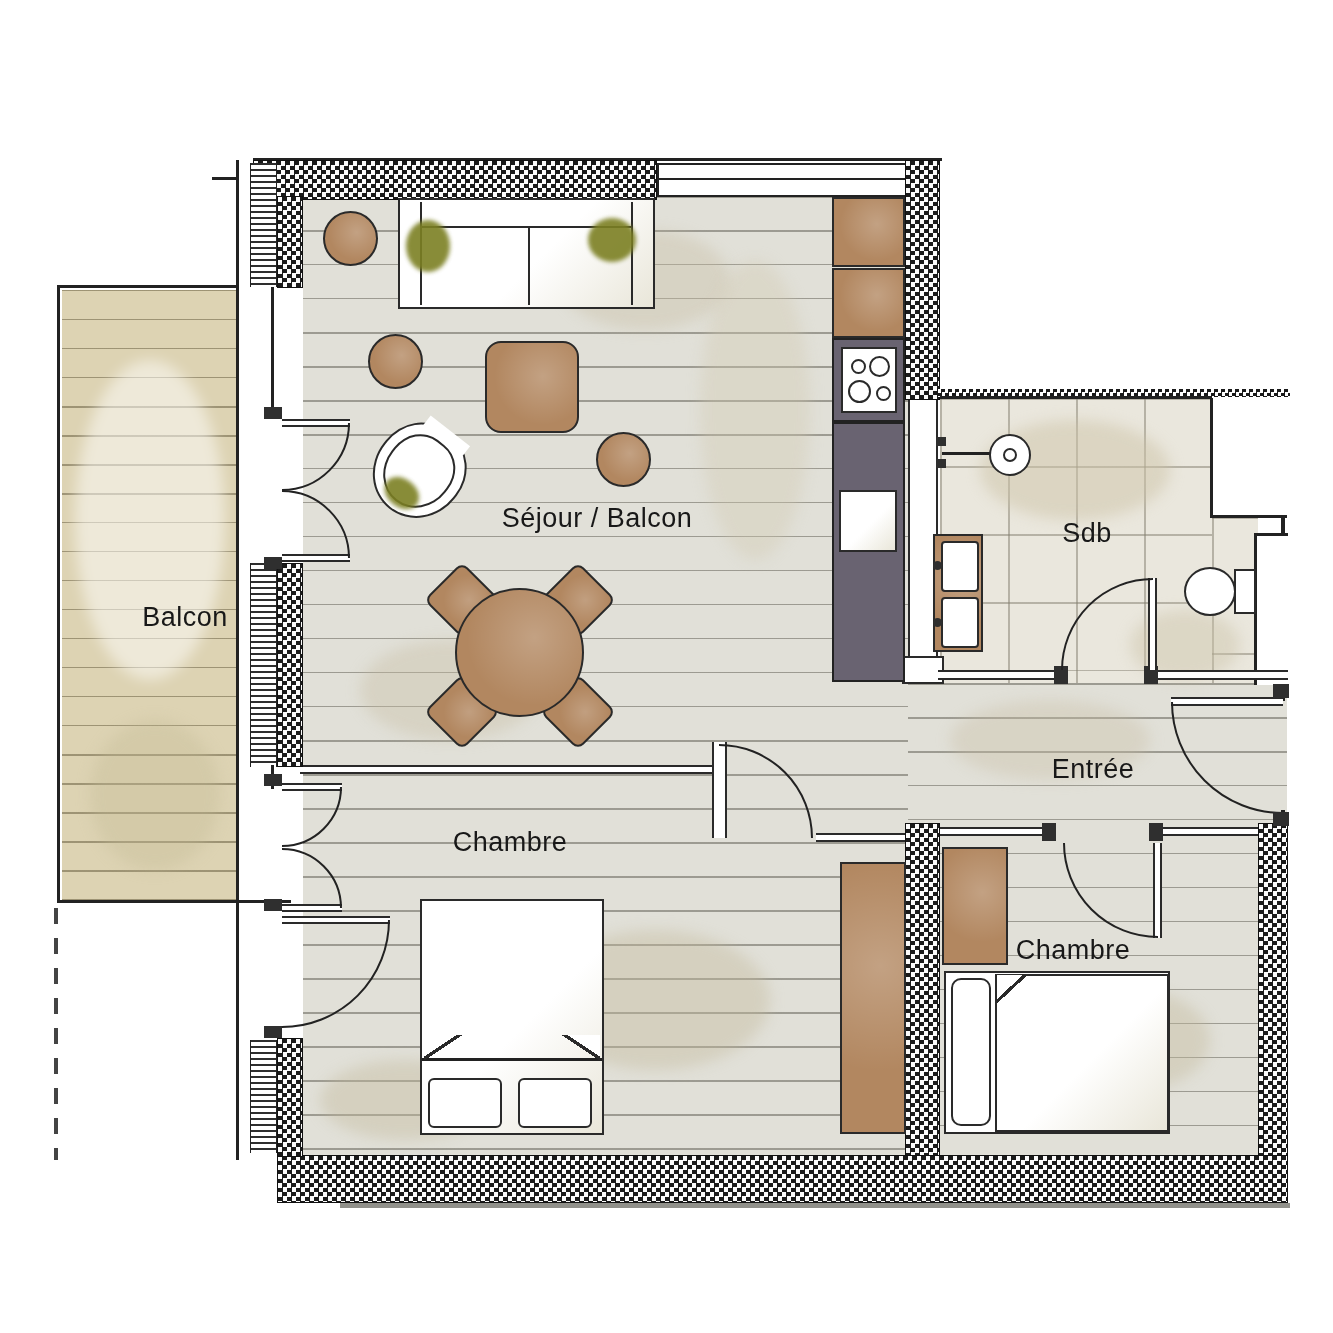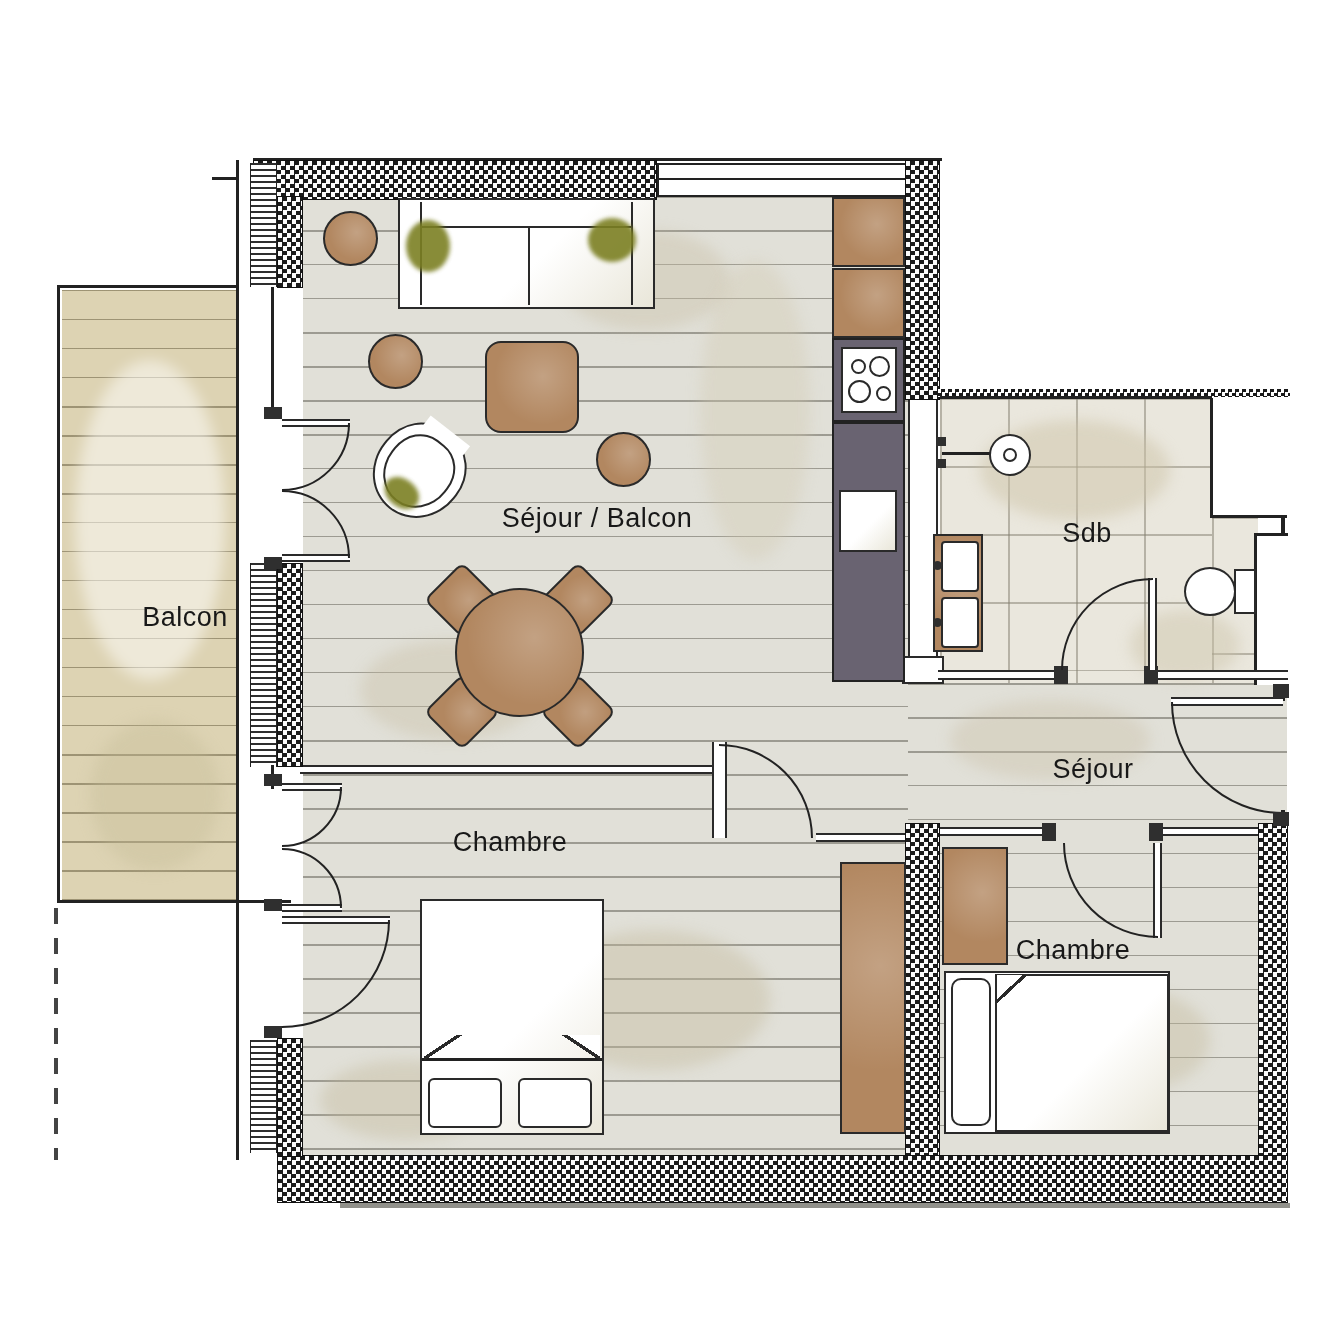--- a/index.html
+++ b/index.html
@@ -223,17 +223,17 @@
 
   <div class="brown" style="left:942px;top:847px;width:66px;height:118px;"></div>
   <div class="whitef" style="left:944px;top:971px;width:226px;height:163px;"></div>
   <div class="whitef" style="left:951px;top:978px;width:40px;height:148px;border-radius:10px;background:#fff;"></div>
   <div class="whitef" style="left:995px;top:974px;width:174px;height:158px;"></div>
   <div class="fold-br" style="left:997px;top:975px;width:30px;height:28px;"></div>
 
   <div class="rlabel" style="left:150px;top:617px;margin-left:35px;">Balcon</div>
   <div class="rlabel" style="left:597px;top:518px;">Séjour / Balcon</div>
   <div class="rlabel" style="left:1087px;top:533px;">Sdb</div>
-  <div class="rlabel" style="left:1093px;top:769px;">Séjour</div>
+  <div class="rlabel" style="left:1093px;top:769px;">Entrée</div>
   <div class="rlabel" style="left:510px;top:842px;">Chambre</div>
   <div class="rlabel" style="left:1073px;top:950px;">Chambre</div>
 
 </div>
 
 </body></html>

